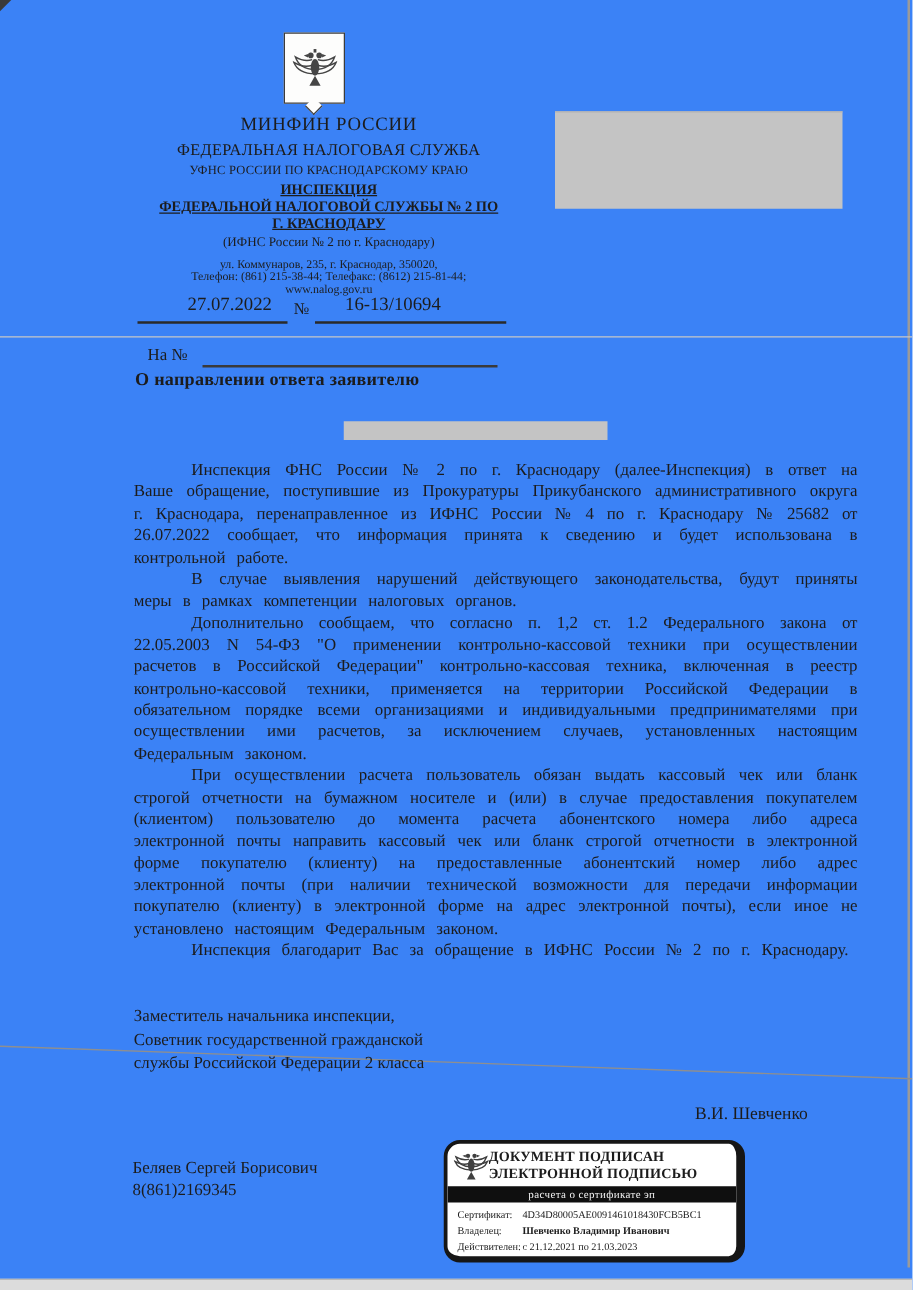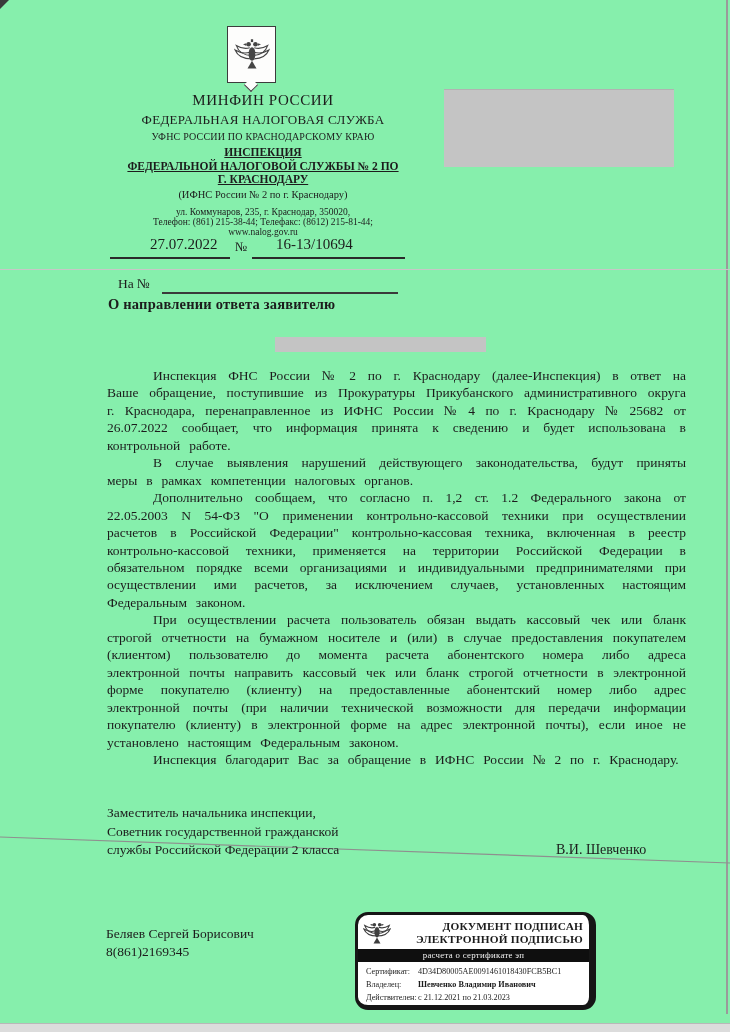--- a/index.html
+++ b/index.html
@@ -1,17 +1,17 @@
 <!DOCTYPE html>
 <html><head>
 <meta charset="utf-8">
 <style>
   html,body{margin:0;padding:0;background:#ffffff;}
   .page{
-    position:relative;width:730px;height:1032px;background:#86efac;overflow:hidden;
+    position:relative;width:730px;height:1032px;background:#3b82f6;overflow:hidden;
     font-family:"Liberation Serif","DejaVu Serif",serif;color:#1c1c1c;
   }
   .abs{position:absolute;}
 
   
   .edge-right{left:726px;top:0;width:2px;height:1014px;background:#9a9a9a;}
   .edge-bottom{left:0;top:1023px;width:730px;height:9px;background:#dcdcdc;border-top:1px solid #b8b8b8;}
   .corner-mark{left:0;top:0;width:0;height:0;border-left:9px solid #3a3a3a;border-bottom:9px solid transparent;}
   .fold-line{left:0;top:269px;width:730px;height:1px;background:#c7c7c7;}
   .diag-svg{left:0;top:0;width:730px;height:1032px;pointer-events:none;}
@@ -50,31 +50,31 @@
   .ref-underline{left:162px;top:292px;width:236px;height:1.5px;background:#3a3a3a;}
   .subject{left:108px;top:296px;font-size:14.5px;font-weight:bold;letter-spacing:0.2px;}
 
   
   .body-text{left:107px;top:367px;width:579px;font-size:13.5px;line-height:17.45px;
     text-align:justify;word-spacing:5.5px;}
   .body-text p{margin:0;text-indent:46px;}
 
   
   .sig-block{left:107px;top:804px;font-size:13.5px;line-height:18.5px;}
-  .sig-name{left:556px;top:842px;font-size:14px;}
+  .sig-name{left:556px;top:884px;font-size:14px;}
 
   
   .contact-block{left:106px;top:925px;font-size:13.5px;line-height:17.5px;}
 
   
   .stamp{left:355px;top:912px;width:231px;height:90px;background:#fff;
     border:3px solid #161616;border-right-width:7px;border-bottom-width:5px;border-radius:13px;overflow:hidden;}
   .stamp-head{display:flex;align-items:center;padding:3px 6px 1px 5px;}
   .stamp-eagle{width:28px;height:30px;flex:none;}
-  .stamp-title{flex:1;text-align:right;font-weight:bold;font-size:11.3px;line-height:13px;letter-spacing:0.2px;}
+  .stamp-title{flex:1;text-align:left;font-weight:bold;font-size:11.3px;line-height:13px;letter-spacing:0.2px;}
   .stamp-bar{background:#0f0f0f;color:#f2f2f2;text-align:center;font-size:8.8px;line-height:13px;height:13px;letter-spacing:0.3px;}
   .stamp-rows{padding:3px 24px 0 8px;}
   .stamp-row{display:flex;font-size:8.2px;line-height:13px;}
   .stamp-row .lbl{width:52px;flex:none;}
   .stamp-row.owner .val{font-weight:bold;}
 </style>
 </head>
 <body>
 
 <div class="page">

